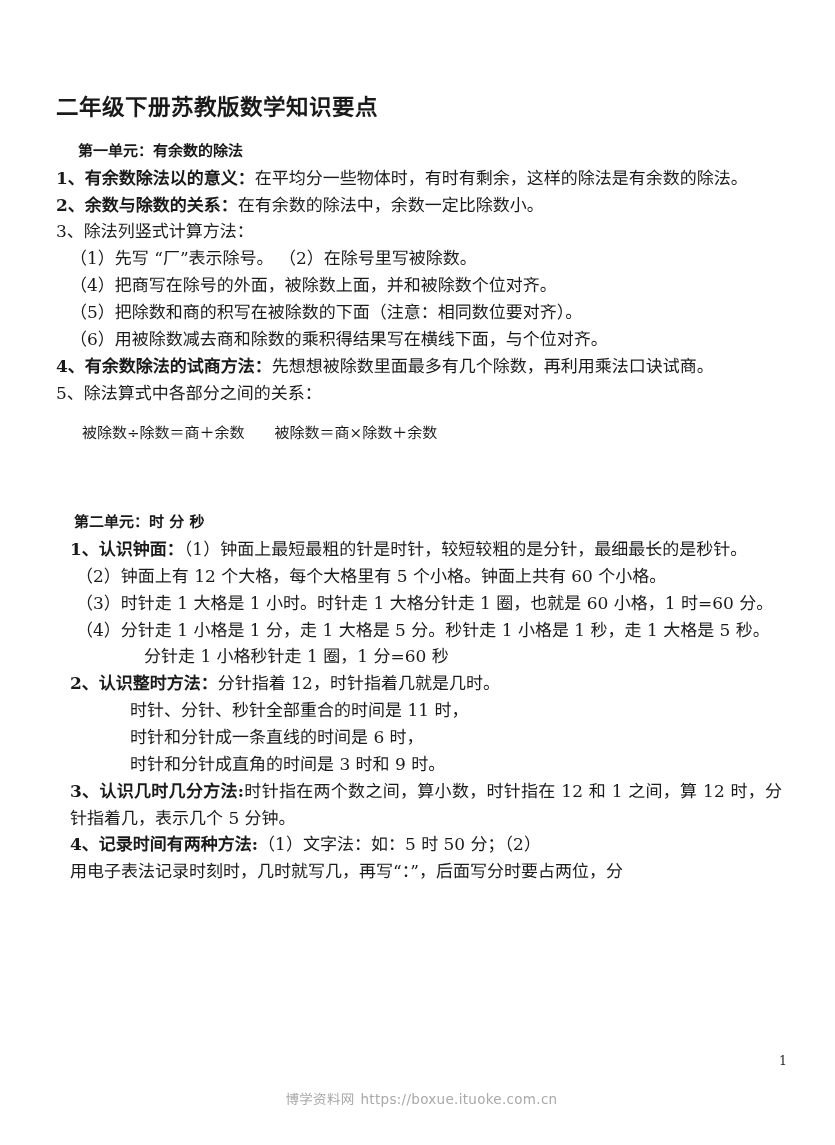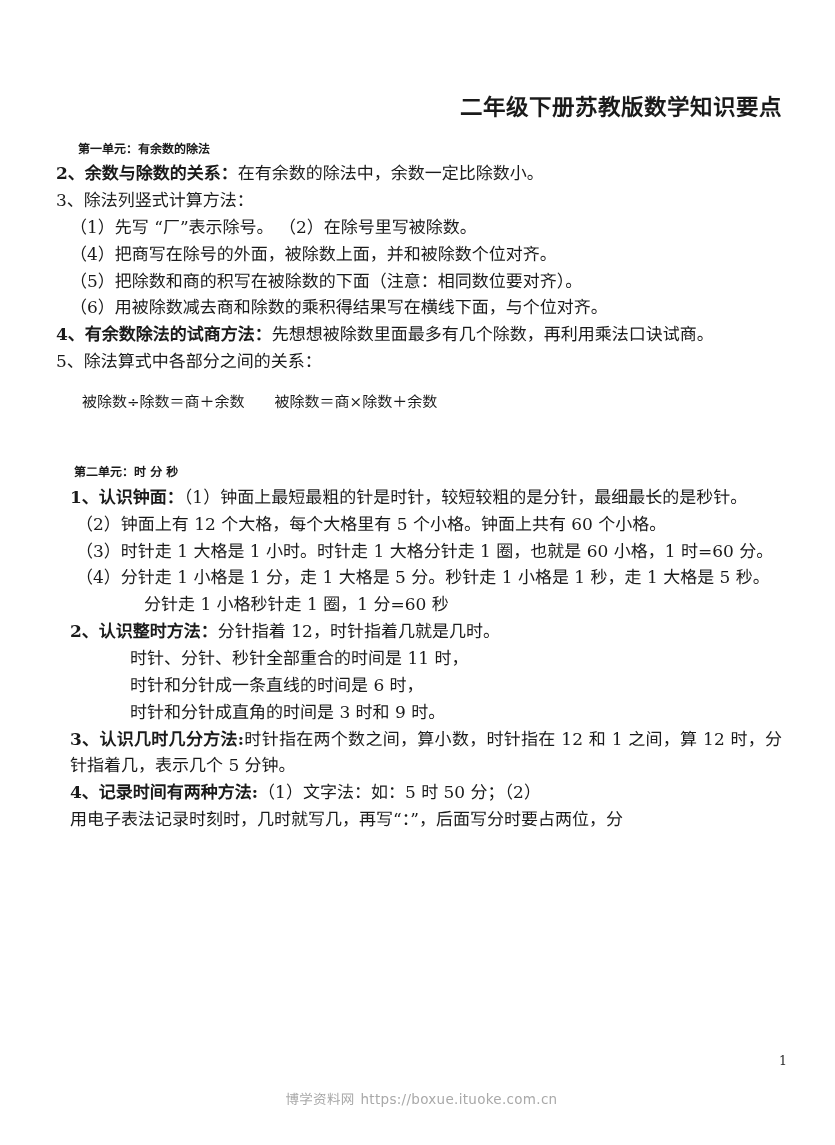--- a/index.html
+++ b/index.html
@@ -22,34 +22,34 @@
     background: #fff;
   }
   .content {
     position: absolute;
     left: 56px;
     top: 92px;
     width: 726px;
   }
 
   .doc-title {
-    text-align: right;
+    text-align: left;
     font-size: 22.5px;
     font-weight: bold;
     letter-spacing: 0.5px;
     line-height: 1.4;
     margin: 0 0 16px 0;
     font-family: "DejaVu Serif", "Liberation Serif", serif;
   }
 
   .unit-heading {
-    font-size: 12px;
+    font-size: 15px;
     font-weight: bold;
     line-height: 1.55;
-    margin: 0 0 2px 0;
+    margin: 16px 0 2px 0;
     padding-left: 22px;
   }
   .unit-heading.second {
     padding-left: 18px;
   }
 
   .line {
     font-size: 17px;
     line-height: 1.58;
     margin: 0;
@@ -103,20 +103,21 @@
 <body>
 
 <div class="page">
 
   <div class="content">
 
     <h1 class="doc-title">二年级下册苏教版数学知识要点</h1>
 
     <p class="unit-heading">第一单元：有余数的除法</p>
 
+    <p class="line ind0"><span class="bold">1、有余数除法以的意义：</span><span>在平均分一些物体时，有时有剩余，这样的除法是有余数的除法。</span></p>
 
     <p class="line ind0"><span class="bold">2、余数与除数的关系：</span><span>在有余数的除法中，余数一定比除数小。</span></p>
 
     <p class="line ind0 bold">3、除法列竖式计算方法：</p>
 
     <p class="line ind1">（1）先写 “厂”表示除号。 （2）在除号里写被除数。</p>
     <p class="line ind1">（4）把商写在除号的外面，被除数上面，并和被除数个位对齐。</p>
     <p class="line ind1">（5）把除数和商的积写在被除数的下面（注意：相同数位要对齐）。</p>
     <p class="line ind1">（6）用被除数减去商和除数的乘积得结果写在横线下面，与个位对齐。</p>
 

